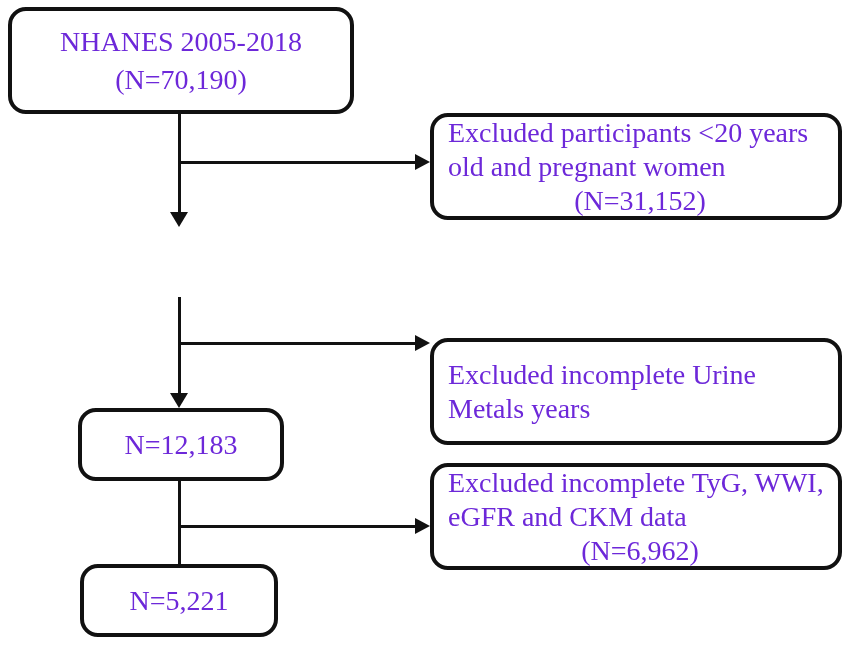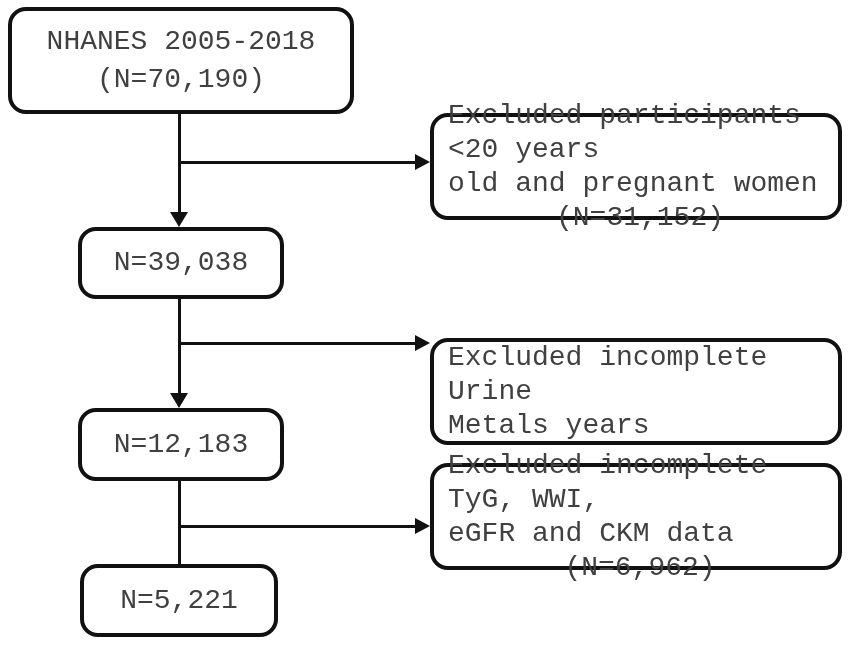--- a/index.html
+++ b/index.html
@@ -5,22 +5,22 @@
   html, body {
     margin: 0;
     padding: 0;
     background: #ffffff;
   }
   .fc {
     position: relative;
     width: 850px;
     height: 671px;
     background: #ffffff;
-    font-family: Liberation Mono, monospace;
-    color: #404040;
+    font-family: Liberation Serif, serif;
+    color: #6d28d9;
     overflow: hidden;
   }
   .box {
     position: absolute;
     box-sizing: border-box;
     background: #ffffff;
     border: 4px solid #111111;
     border-radius: 18px;
     display: flex;
     flex-direction: column;
@@ -100,23 +100,20 @@
   <div class="arrow-down ad1"></div>
   <div class="hline h1"></div>
   <div class="arrow-right ar1"></div>
 
   <div class="box excl excl-1">
     <div>Excluded participants &lt;20 years</div>
     <div>old and pregnant women</div>
     <div class="nline">(N=31,152)</div>
   </div>
 
-  <div class="box box-n1">
-    <div>N=39,038</div>
-  </div>
 
   <div class="vline v2"></div>
   <div class="arrow-down ad2"></div>
   <div class="hline h2"></div>
   <div class="arrow-right ar2"></div>
 
   <div class="box excl excl-2">
     <div>Excluded incomplete Urine</div>
     <div>Metals years</div>
   </div>

